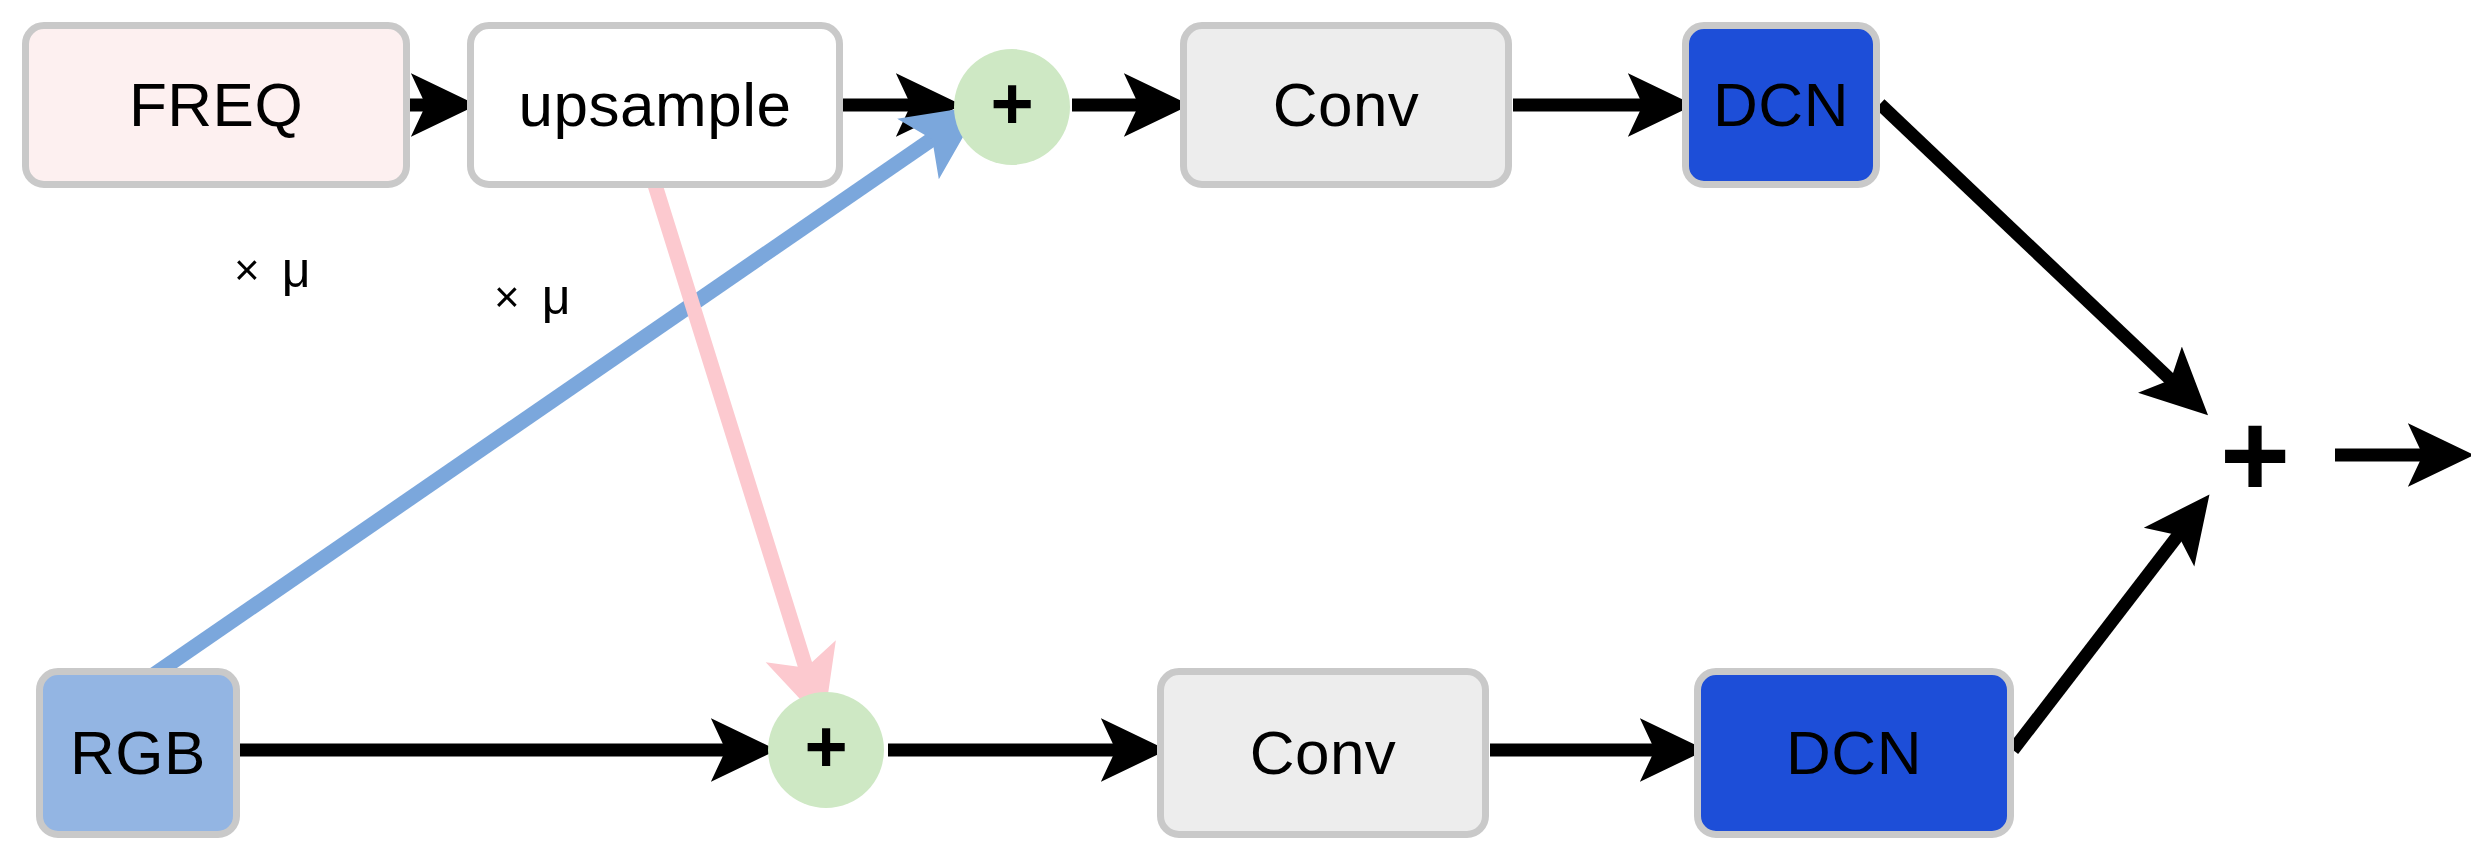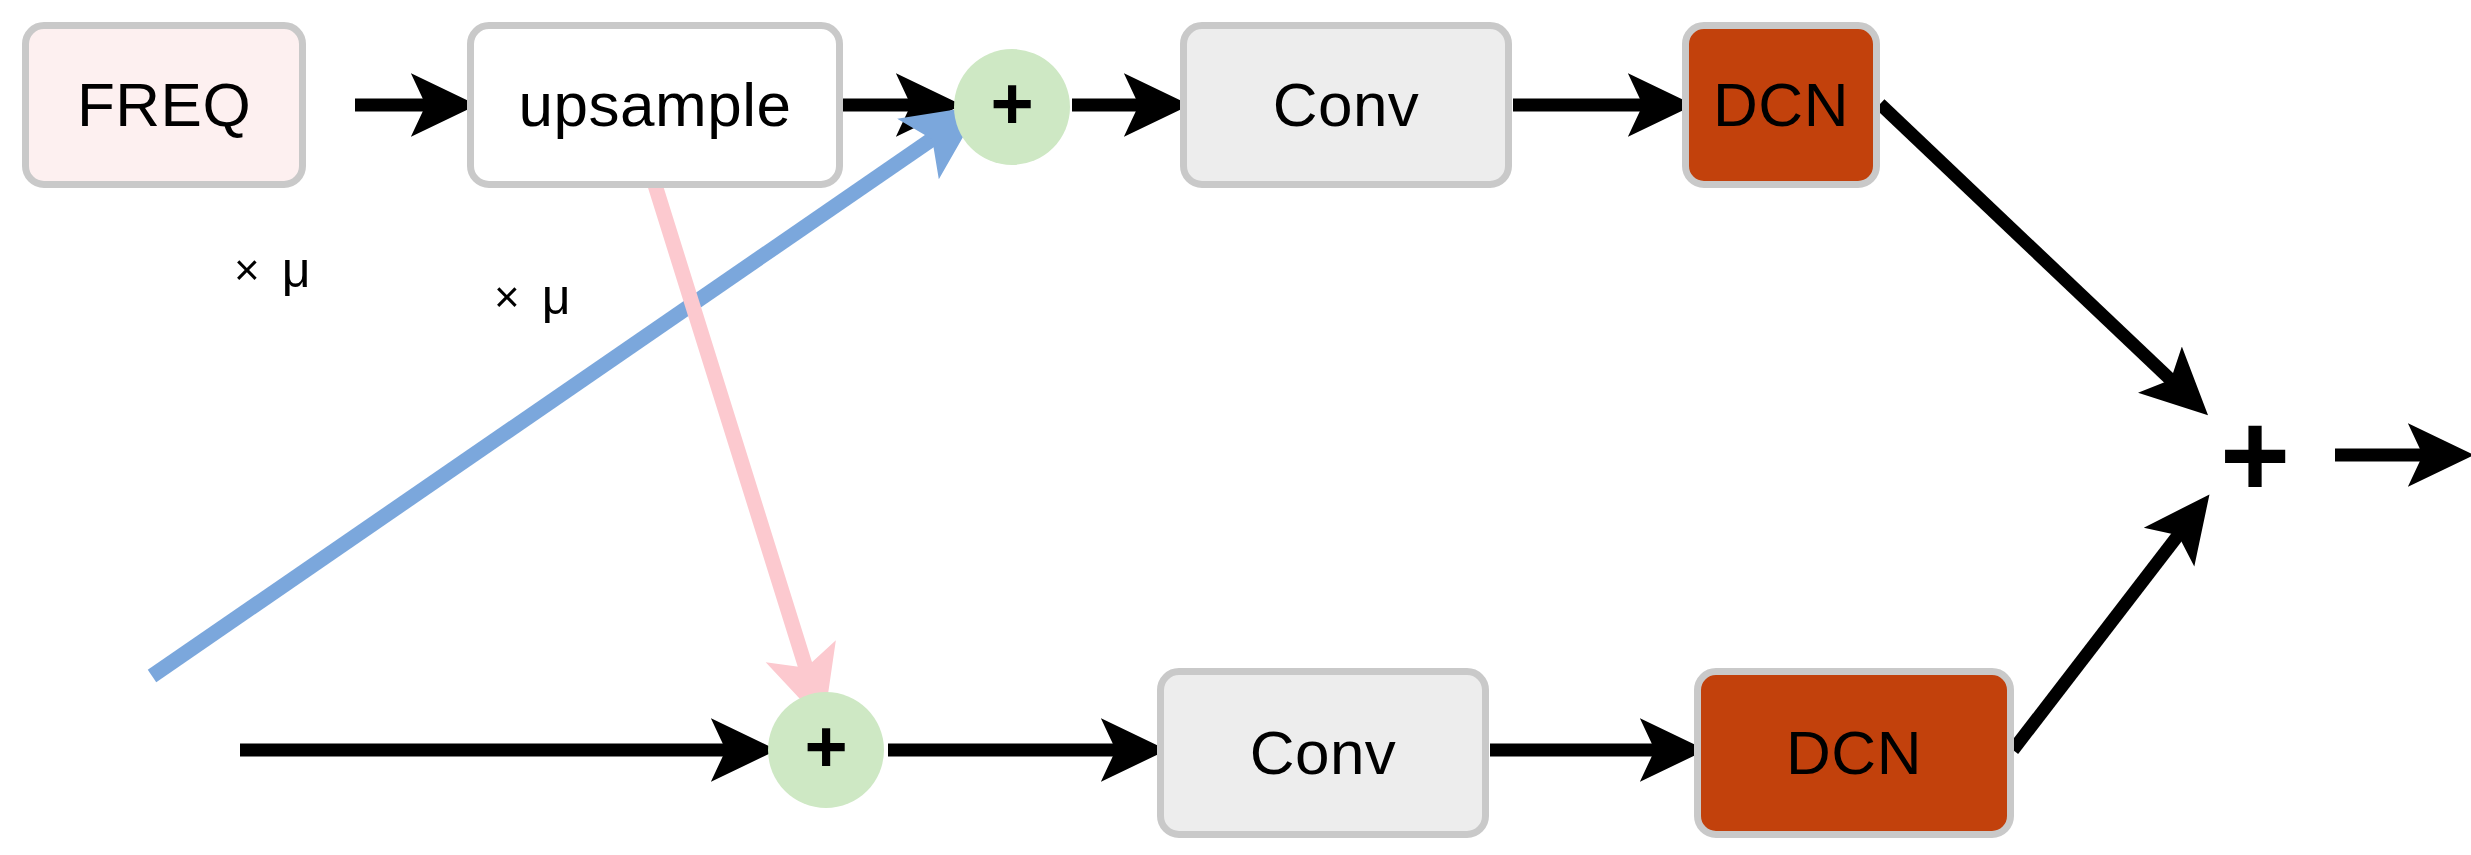--- a/index.html
+++ b/index.html
@@ -36,21 +36,21 @@
     justify-content: center;
     color: #000000;
     font-size: 62px;
     line-height: 1;
     letter-spacing: 0.5px;
     font-weight: 400;
   }
   .node-freq    { background: #fdf0f0; }
   .node-plain   { background: #ffffff; justify-content: center; }
   .node-conv    { background: #ededed; }
-  .node-dcn     { background: #c2410c; }
+  .node-dcn     { background: #1d4ed8; }
   .node-rgb     { background: #93b5e3; }
 
   .adder {
     position: absolute;
     border-radius: 50%;
     background: #cee8c4;
     display: flex;
     align-items: center;
     justify-content: center;
     font-size: 74px;
@@ -119,40 +119,43 @@
 
     <line x1="2013" y1="750" x2="2196" y2="512" stroke="#000000" stroke-width="13" marker-end="url(#arrowBlack)"></line>
 
     <line x1="2335" y1="455" x2="2452" y2="455" stroke="#000000" stroke-width="13" marker-end="url(#arrowBlack)"></line>
 
     <line x1="152" y1="676" x2="960" y2="120" stroke="#7ba7dc" stroke-width="15" marker-end="url(#arrowBlue)"></line>
 
     <line x1="655" y1="185" x2="816" y2="700" stroke="#fcc9cf" stroke-width="15" marker-end="url(#arrowPink)"></line>
   </svg>
 
-  <div class="node node-freq" style="left:22px; top:22px; width:284px; height:166px;">
+  <div class="node node-freq" style="left:22px; top:22px; width:388px; height:166px;">
     <span>FREQ</span>
   </div>
 
   <div class="node node-plain" style="left:467px; top:22px; width:376px; height:166px;">
     <span>upsample</span>
   </div>
 
   <div class="adder" style="left:954px; top:49px; width:116px; height:116px;">
     <span>+</span>
   </div>
 
   <div class="node node-conv" style="left:1180px; top:22px; width:332px; height:166px;">
     <span>Conv</span>
   </div>
 
   <div class="node node-dcn" style="left:1682px; top:22px; width:198px; height:166px;">
     <span>DCN</span>
   </div>
 
+  <div class="node node-rgb" style="left:36px; top:668px; width:204px; height:170px;">
+    <span>RGB</span>
+  </div>
 
   <div class="adder" style="left:768px; top:692px; width:116px; height:116px;">
     <span>+</span>
   </div>
 
   <div class="node node-conv" style="left:1157px; top:668px; width:332px; height:170px;">
     <span>Conv</span>
   </div>
 
   <div class="node node-dcn" style="left:1694px; top:668px; width:320px; height:170px;">

